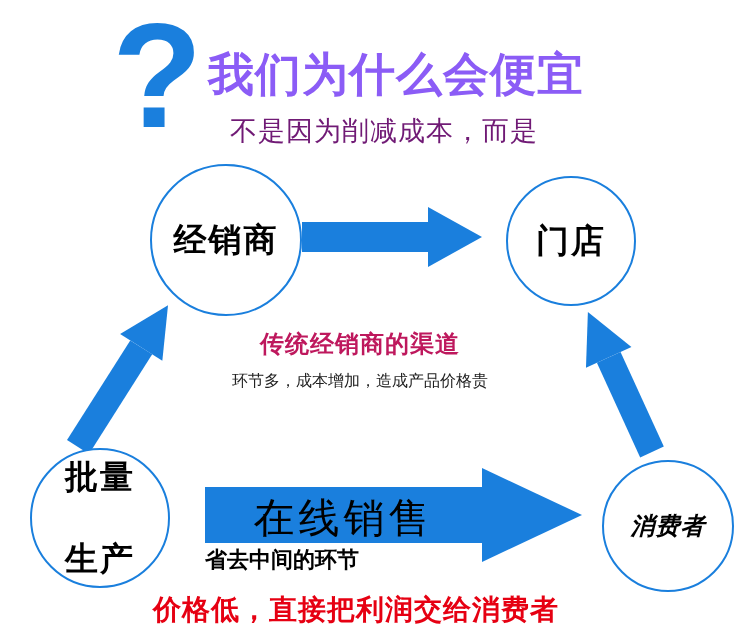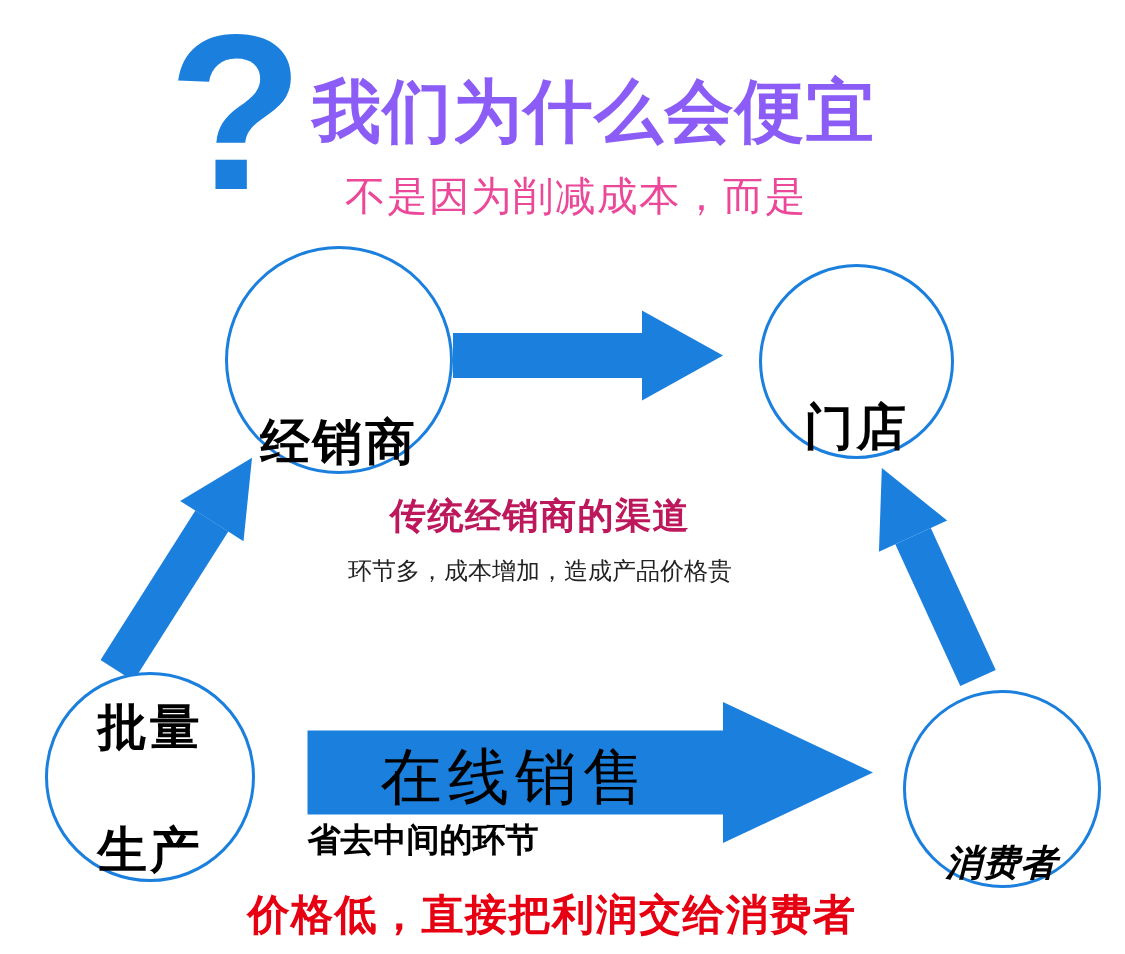--- a/index.html
+++ b/index.html
@@ -17,21 +17,21 @@
     font-size:148px;line-height:1;
     font-weight:bold;color:#1a7fdd;
   }
   .title{
     position:absolute;left:208px;top:44px;margin:0;
     font-size:46px;font-weight:900;color:#8b5cf6;
     letter-spacing:1px;white-space:nowrap;
   }
   .subtitle{
     position:absolute;left:230px;top:113px;
-    font-size:27px;color:#ec4899;letter-spacing:1px;white-space:nowrap;
+    font-size:27px;color:#701a75;letter-spacing:1px;white-space:nowrap;
   }
 
   
   .arrow{position:absolute;display:flex;align-items:center;z-index:1;}
   .arrow .shaft{background:#1a7fdd;}
   .arrow .head{width:0;height:0;}
 
   .arrow-top{left:302px;top:207px;}
   .arrow-top .shaft{width:126px;height:30px;}
   .arrow-top .head{
@@ -72,21 +72,21 @@
     border-left:50px solid #1a7fdd;
   }
 
   
   .node{
     position:absolute;z-index:2;
     background:#ffffff;
     border:2px solid #1a7fdd;
     border-radius:50%;
     display:flex;flex-direction:column;
-    align-items:center;justify-content:flex-end;
+    align-items:center;justify-content:center;
     font-weight:bold;color:#000;
     text-align:center;
   }
   .node span{line-height:1.15;}
   .node-distributor{left:150px;top:164px;width:148px;height:148px;font-size:33px;letter-spacing:2px;}
   .node-store{left:506px;top:176px;width:126px;height:126px;font-size:33px;letter-spacing:2px;}
   .node-production{left:30px;top:448px;width:136px;height:136px;font-size:33px;letter-spacing:2px;gap:44px;}
   .node-consumer{left:602px;top:460px;width:128px;height:128px;font-size:24px;letter-spacing:1px;font-style:italic;}
 
   
@@ -106,21 +106,21 @@
     text-align:center;font-size:41px;color:#000;
     letter-spacing:4px;white-space:nowrap;
   }
   .online-desc{
     position:absolute;left:205px;top:545px;width:277px;z-index:3;
     font-size:22px;font-weight:bold;color:#000;white-space:nowrap;
   }
 
   
   .footer-text{
-    position:absolute;left:12px;top:591px;width:712px;
+    position:absolute;left:0;top:591px;width:712px;
     text-align:center;font-size:28px;font-weight:bold;color:#e60012;
     letter-spacing:1px;white-space:nowrap;
   }
 </style>
 </head>
 <body>
 
 <div class="page">
 
   <div class="qmark">?</div>

